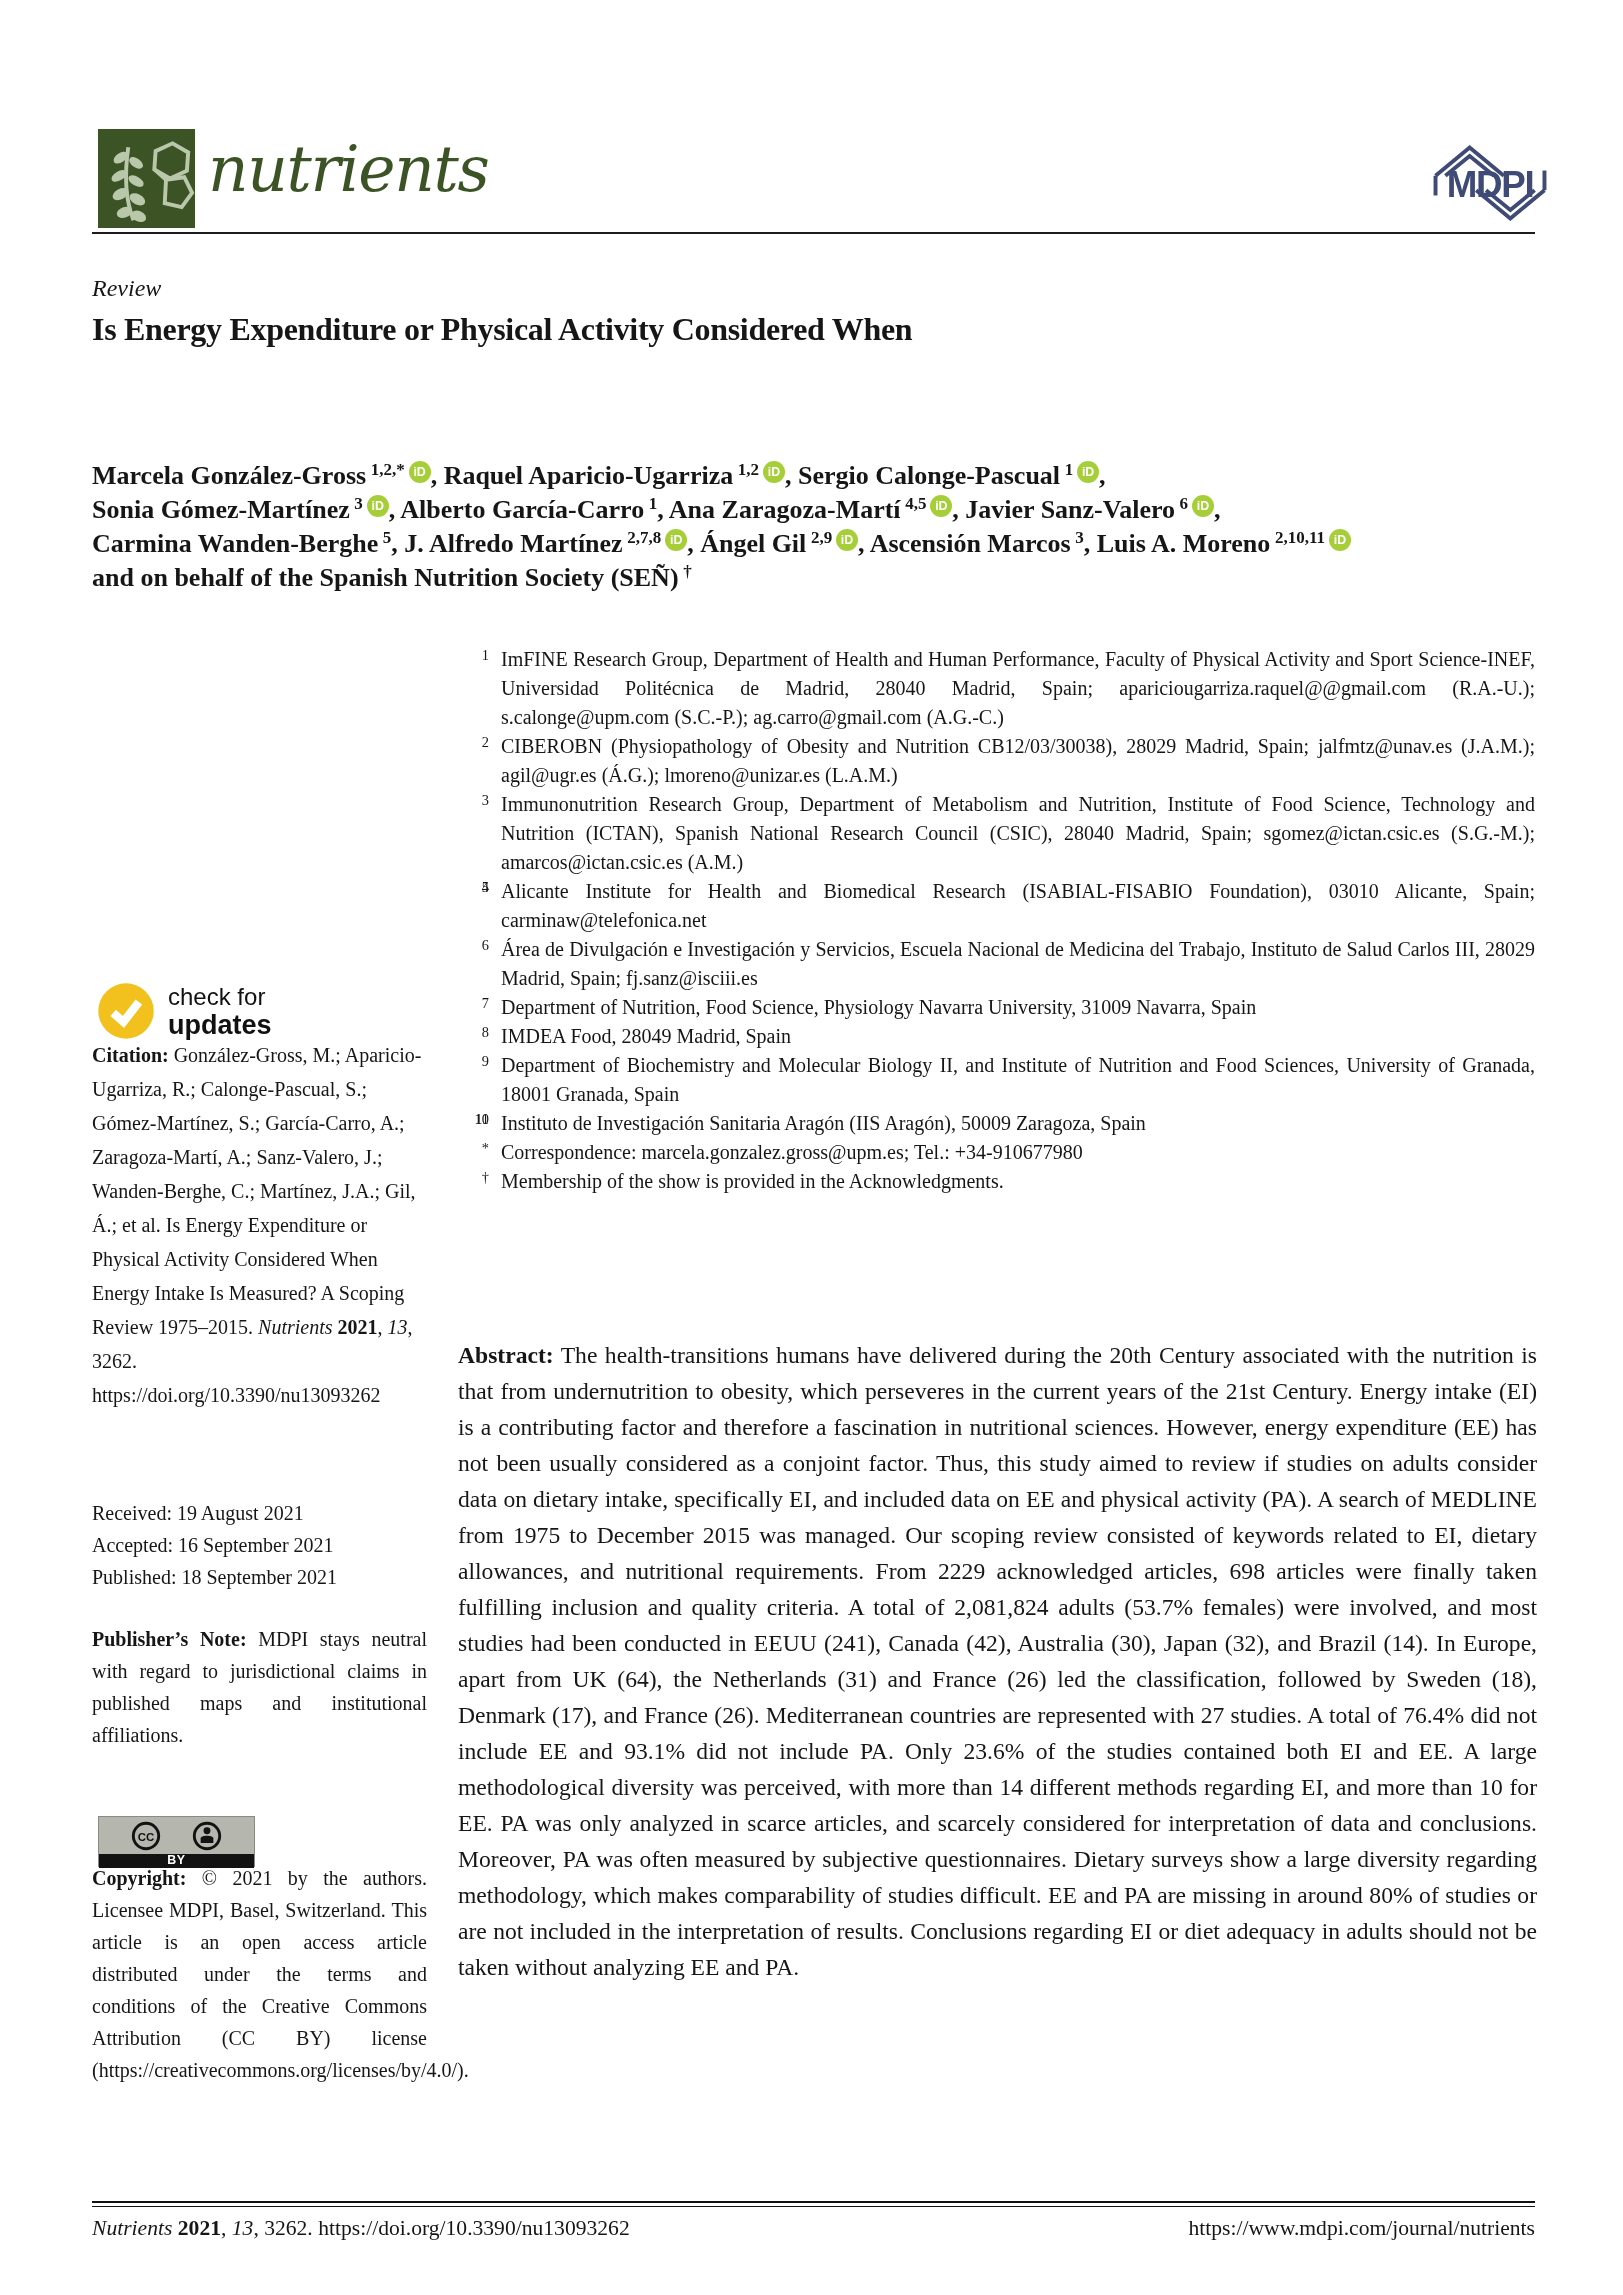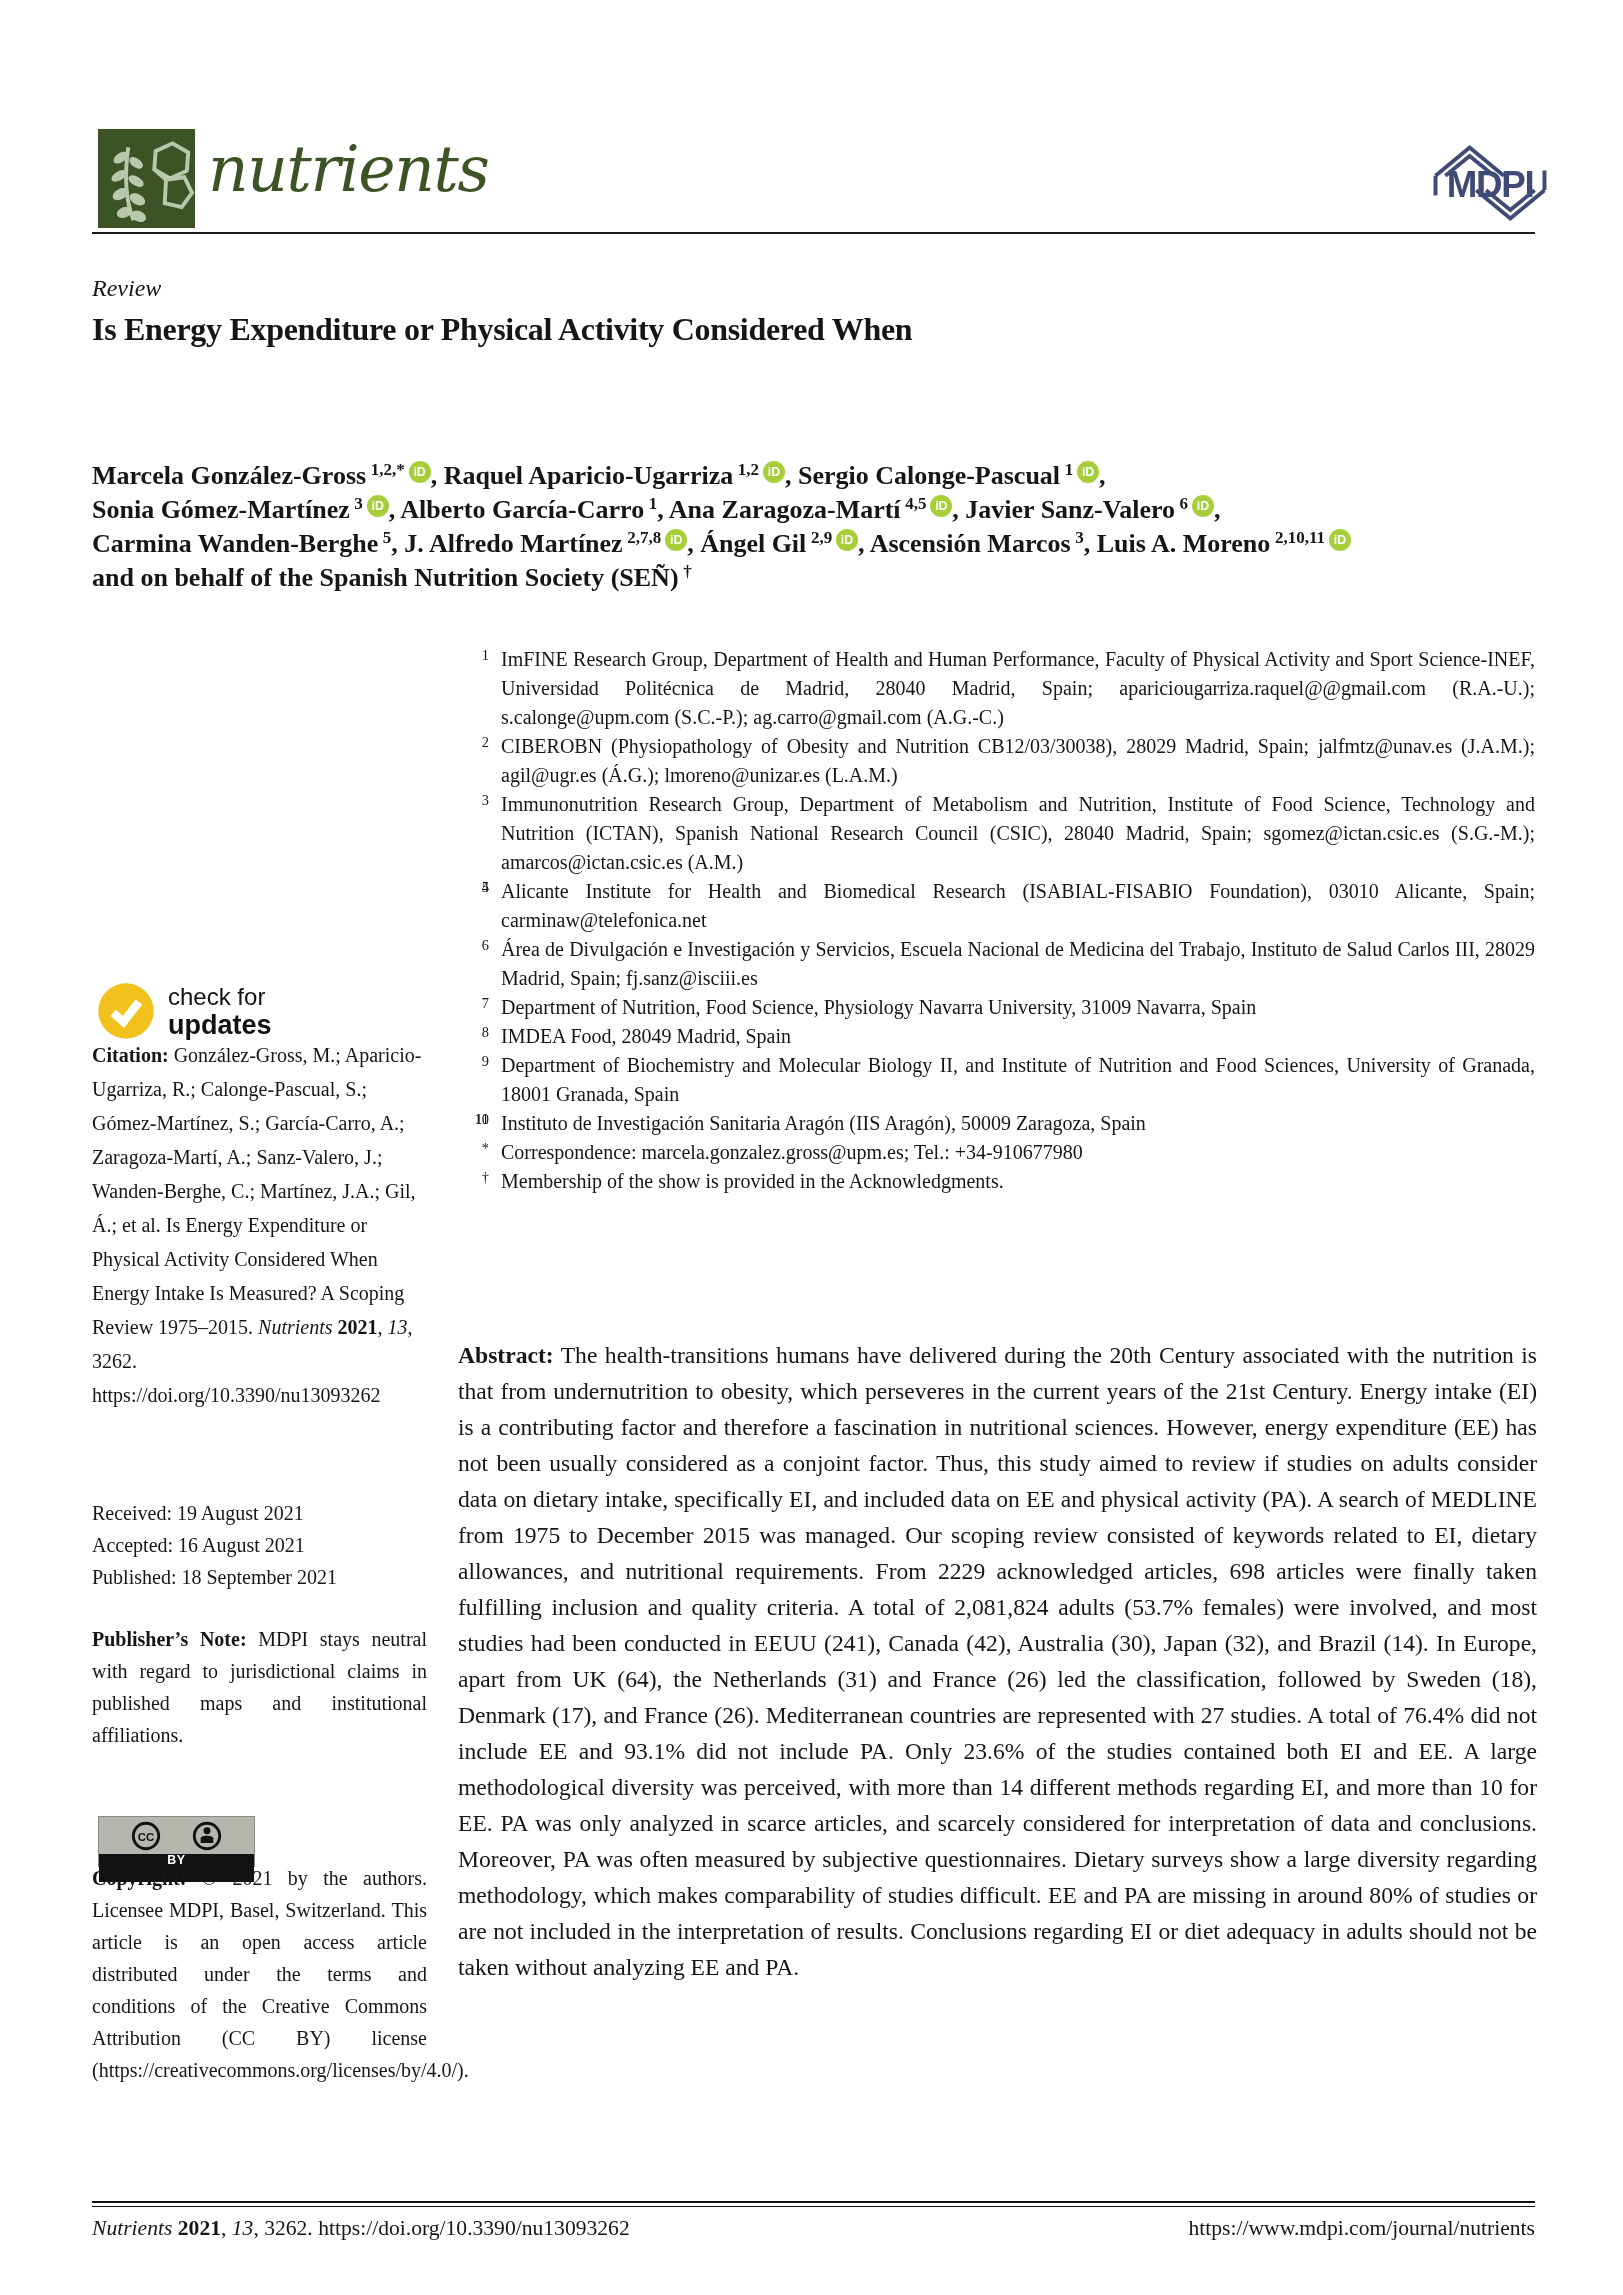--- a/index.html
+++ b/index.html
@@ -38,21 +38,21 @@
   .check-text{margin-left:13px;font-family:"Liberation Sans", sans-serif;color:#111;
               font-size:24px;line-height:28px;}
   .check-text .l2{font-weight:bold;font-size:27px;}
 
   .citation{position:absolute;left:92px;top:1038px;width:335px;font-size:20px;line-height:34px;}
   .dates{position:absolute;left:92px;top:1497px;font-size:20px;line-height:32px;}
   .pubnote{position:absolute;left:92px;top:1623px;width:335px;font-size:20px;line-height:32px;text-align:justify;}
 
   .cc-badge{position:absolute;left:98px;top:1816px;width:157px;height:51px;border:0.7px solid #8a8a85;box-sizing:border-box;}
   .cc-top{height:37px;background:#b5b7ae;display:flex;align-items:center;justify-content:space-evenly;}
-  .cc-bottom{height:28px;background:#121212;color:#fff;text-align:center;
+  .cc-bottom{height:14px;background:#121212;color:#fff;text-align:center;
              font:bold 12.4px/13.7px "Liberation Sans", sans-serif;letter-spacing:0.7px;}
   .cc-circle{width:30px;height:30px;}
 
   .copyright{position:absolute;left:92px;top:1862px;width:335px;font-size:20px;line-height:32px;text-align:justify;}
 
   
   .footer-rule{position:absolute;left:92px;top:2201px;width:1443px;height:2.6px;
                border-top:2px solid #111;border-bottom:0.7px solid #111;box-sizing:content-box;}
   .footer{position:absolute;left:92px;top:2216px;width:1443px;display:flex;
           justify-content:space-between;font-size:21.6px;}
@@ -137,21 +137,21 @@
     <div class="check-text">
       <div>check for</div>
       <div class="l2">updates</div>
     </div>
   </div>
 
   <div class="citation"><span class="b ">Citation: </span><span>González-Gross, M.; Aparicio-Ugarriza, R.; Calonge-Pascual, S.; Gómez-Martínez, S.; García-Carro, A.; Zaragoza-Martí, A.; Sanz-Valero, J.; Wanden-Berghe, C.; Martínez, J.A.; Gil, Á.; et al. Is Energy Expenditure or Physical Activity Considered When Energy Intake Is Measured? A Scoping Review 1975–2015. </span><span class="i">Nutrients </span><span class="b ">2021</span><span>, </span><span class="i">13</span><span>, 3262. https://doi.org/10.3390/nu13093262</span></div>
 
   <div class="dates">
     <div>Received: 19 August 2021</div>
-    <div>Accepted: 16 August 2021</div>
+    <div>Accepted: 16 September 2021</div>
     <div>Published: 18 September 2021</div>
   </div>
 
   <div class="pubnote"><span class="b">Publisher’s Note:</span><span> MDPI stays neutral with regard to jurisdictional claims in published maps and institutional affiliations.</span></div>
 
   <div class="cc-badge">
     <div class="cc-top">
       <svg class="cc-circle" viewBox="0 0 52 52">
         <circle cx="26" cy="26" r="22" stroke="#121212" stroke-width="5" fill="none"></circle>
         <text x="26" y="34" text-anchor="middle" font-family="Liberation Sans, sans-serif" font-weight="bold" font-size="20" fill="#121212">CC</text>

